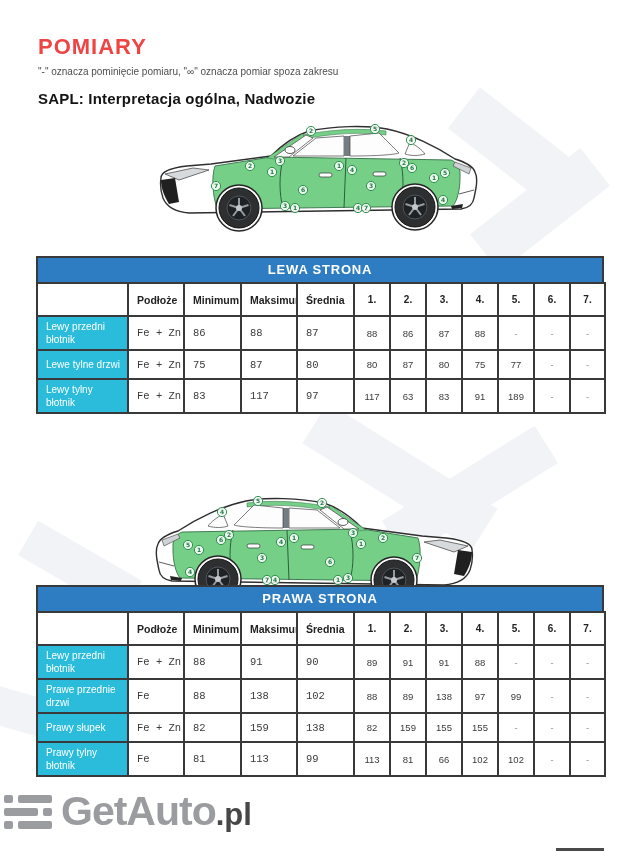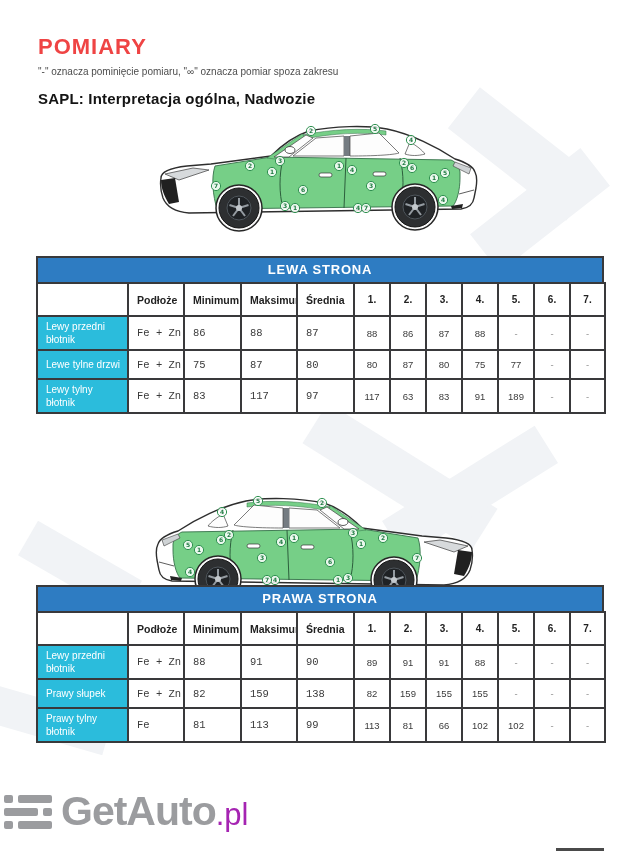--- a/index.html
+++ b/index.html
@@ -67,21 +67,21 @@
   }
   .logo-icon { width:48px; height:34px; display:flex; flex-direction:column;
                justify-content:space-between; }
   .li-row { display:flex; height:8px; gap:5px; }
   .li-dot { width:9px; height:8px; background:#97999c; border-radius:2px; }
   .li-bar { flex:1; height:8px; background:#97999c; border-radius:2px; }
   .logo-text {
     font-size:41px; font-weight:bold; color:#97999c; letter-spacing:-1px;
     line-height:1; text-shadow:0 0 2px rgba(255,255,255,.9);
   }
-  .logo-suffix { font-size:31px; font-weight:400; color:#a21caf; letter-spacing:0; }
+  .logo-suffix { font-size:31px; font-weight:700; color:#404040; letter-spacing:0; }
 
   .cutline { position:absolute; left:556px; top:848px; width:48px; height:3px;
              background:#4a4a4a; z-index:2; }
 </style>
 </head>
 <body>
 
 <div class="page">
 
   <div class="wm wm1"></div>
@@ -367,20 +367,34 @@
             <td class="wide">90</td>
             <td class="narrow">89</td>
             <td class="narrow">91</td>
             <td class="narrow">91</td>
             <td class="narrow">88</td>
             <td class="narrow dash">-</td>
             <td class="narrow dash">-</td>
             <td class="narrow dash">-</td>
           </tr>
           <tr>
+            <th class="rlabel">Prawe przednie drzwi</th>
+            <td class="wide">Fe</td>
+            <td class="wide">88</td>
+            <td class="wide">138</td>
+            <td class="wide">102</td>
+            <td class="narrow">88</td>
+            <td class="narrow">89</td>
+            <td class="narrow">138</td>
+            <td class="narrow">97</td>
+            <td class="narrow">99</td>
+            <td class="narrow dash">-</td>
+            <td class="narrow dash">-</td>
+          </tr>
+          <tr>
             <th class="rlabel">Prawy słupek</th>
             <td class="wide">Fe + Zn</td>
             <td class="wide">82</td>
             <td class="wide">159</td>
             <td class="wide">138</td>
             <td class="narrow">82</td>
             <td class="narrow">159</td>
             <td class="narrow">155</td>
             <td class="narrow">155</td>
             <td class="narrow dash">-</td>

